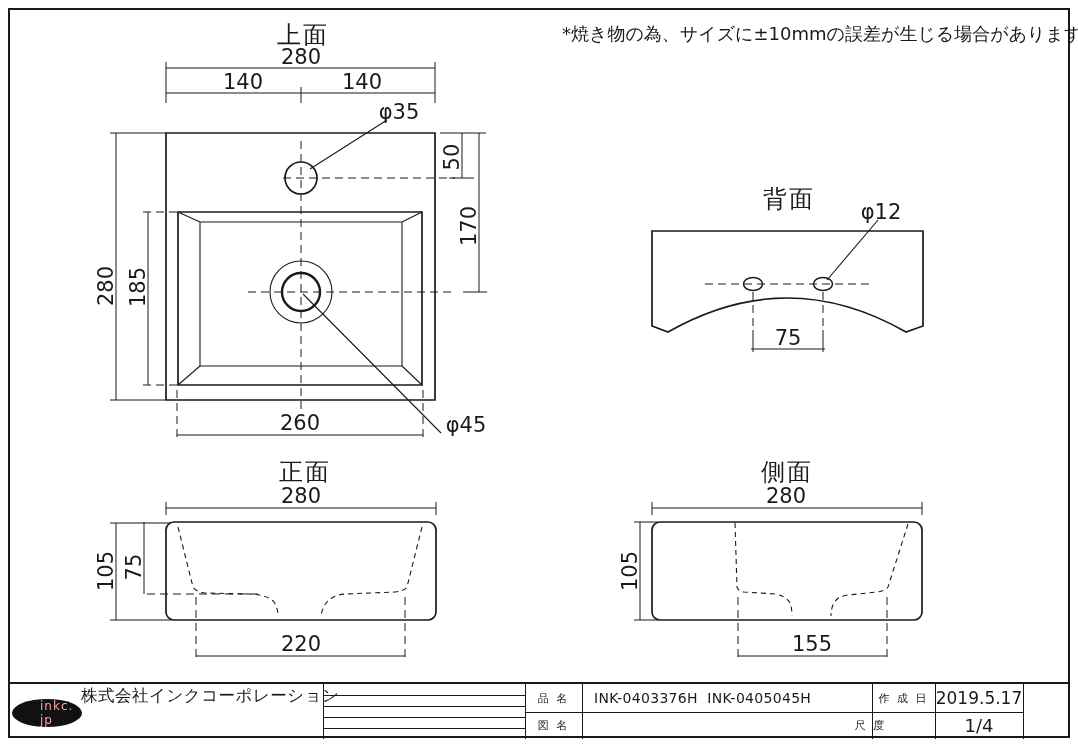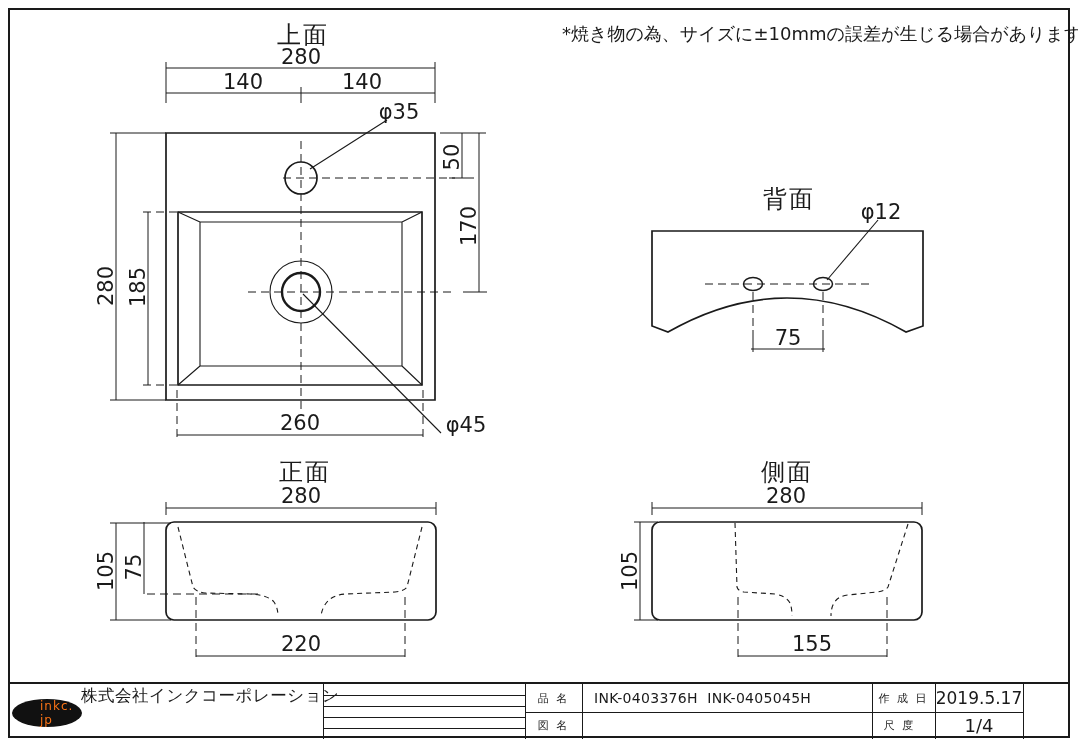--- a/index.html
+++ b/index.html
@@ -7,21 +7,21 @@
   svg{position:absolute;left:0;top:0;}
   svg text{fill:#1a1a1a;}
   .t-dim{font-size:21px;}
   .t-title{font-size:24px;font-weight:500;letter-spacing:2px;}
   .t-note{font-size:18px;}
   
   #tblock{position:absolute;left:9px;top:682px;width:1060px;height:55px;border-top:2px solid #1a1a1a;}
   .vline{position:absolute;top:0;width:0;height:55px;border-left:1.4px solid #1a1a1a;}
   .hline{position:absolute;height:0;border-top:1.2px solid #1a1a1a;}
   #logo{position:absolute;left:3px;top:15px;width:70px;height:28px;background:#111;border-radius:50%;display:flex;align-items:center;justify-content:center;}
-  #logo span{color:#f97316;font-size:12px;letter-spacing:1px;padding-left:28px;}
+  #logo span{color:#fca5a5;font-size:12px;letter-spacing:1px;padding-left:28px;}
   #company{position:absolute;left:72px;top:4px;line-height:1;}
   #company .cname{font-size:16.5px;letter-spacing:.5px;}
   #company .caddr{font-size:12.5px;margin-top:6px;letter-spacing:.3px;}
   #company .ctel{font-size:12.5px;margin-top:3px;letter-spacing:.3px;}
   .cell{position:absolute;display:flex;align-items:center;}
   .cell.center{justify-content:center;}
   .lbl{font-size:11px;letter-spacing:2px;}
   .val-part{font-size:14px;white-space:pre;padding-left:12px;letter-spacing:.3px;}
   .val-date{font-size:17px;text-align:right;}
   .val-scale{font-size:18px;}
@@ -142,19 +142,19 @@
 
     <div class="hline" style="left:516px;width:498px;top:28px"></div>
 
     <div class="cell center lbl" style="left:516px;top:0;width:57px;height:28px">品 名</div>
     <div class="cell val-part" style="left:573px;top:0;width:290px;height:28px">INK-0403376H  INK-0405045H</div>
     <div class="cell center lbl" style="left:516px;top:28px;width:57px;height:27px">図 名</div>
     <div class="cell val-part" style="left:573px;top:28px;width:290px;height:27px"></div>
 
     <div class="cell center lbl" style="left:863px;top:0;width:63px;height:28px">作 成 日</div>
     <div class="cell center val-date" style="left:926px;top:0;width:88px;height:28px">2019.5.17</div>
-    <div class="cell center lbl" style="left:859px;top:28px;width:63px;height:27px">尺 度</div>
+    <div class="cell center lbl" style="left:830px;top:28px;width:63px;height:27px">尺 度</div>
     <div class="cell center val-scale" style="left:926px;top:28px;width:88px;height:27px">1/4</div>
 
     <div class="cell" style="left:1014px;top:0;width:46px;height:55px"></div>
   </div>
 
 </div>
 
 </body></html>

